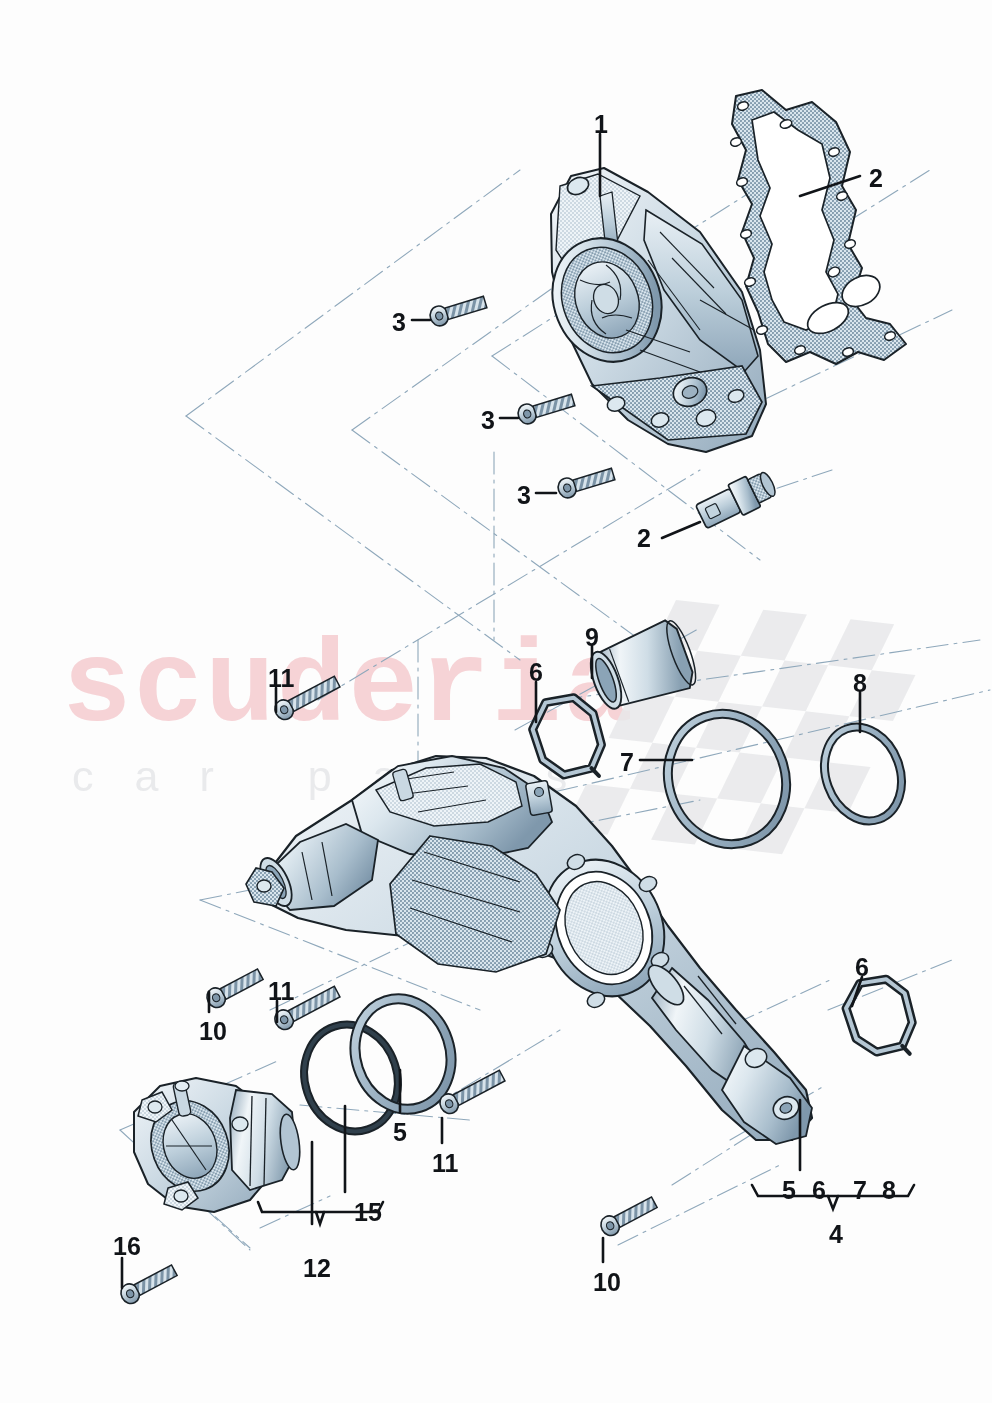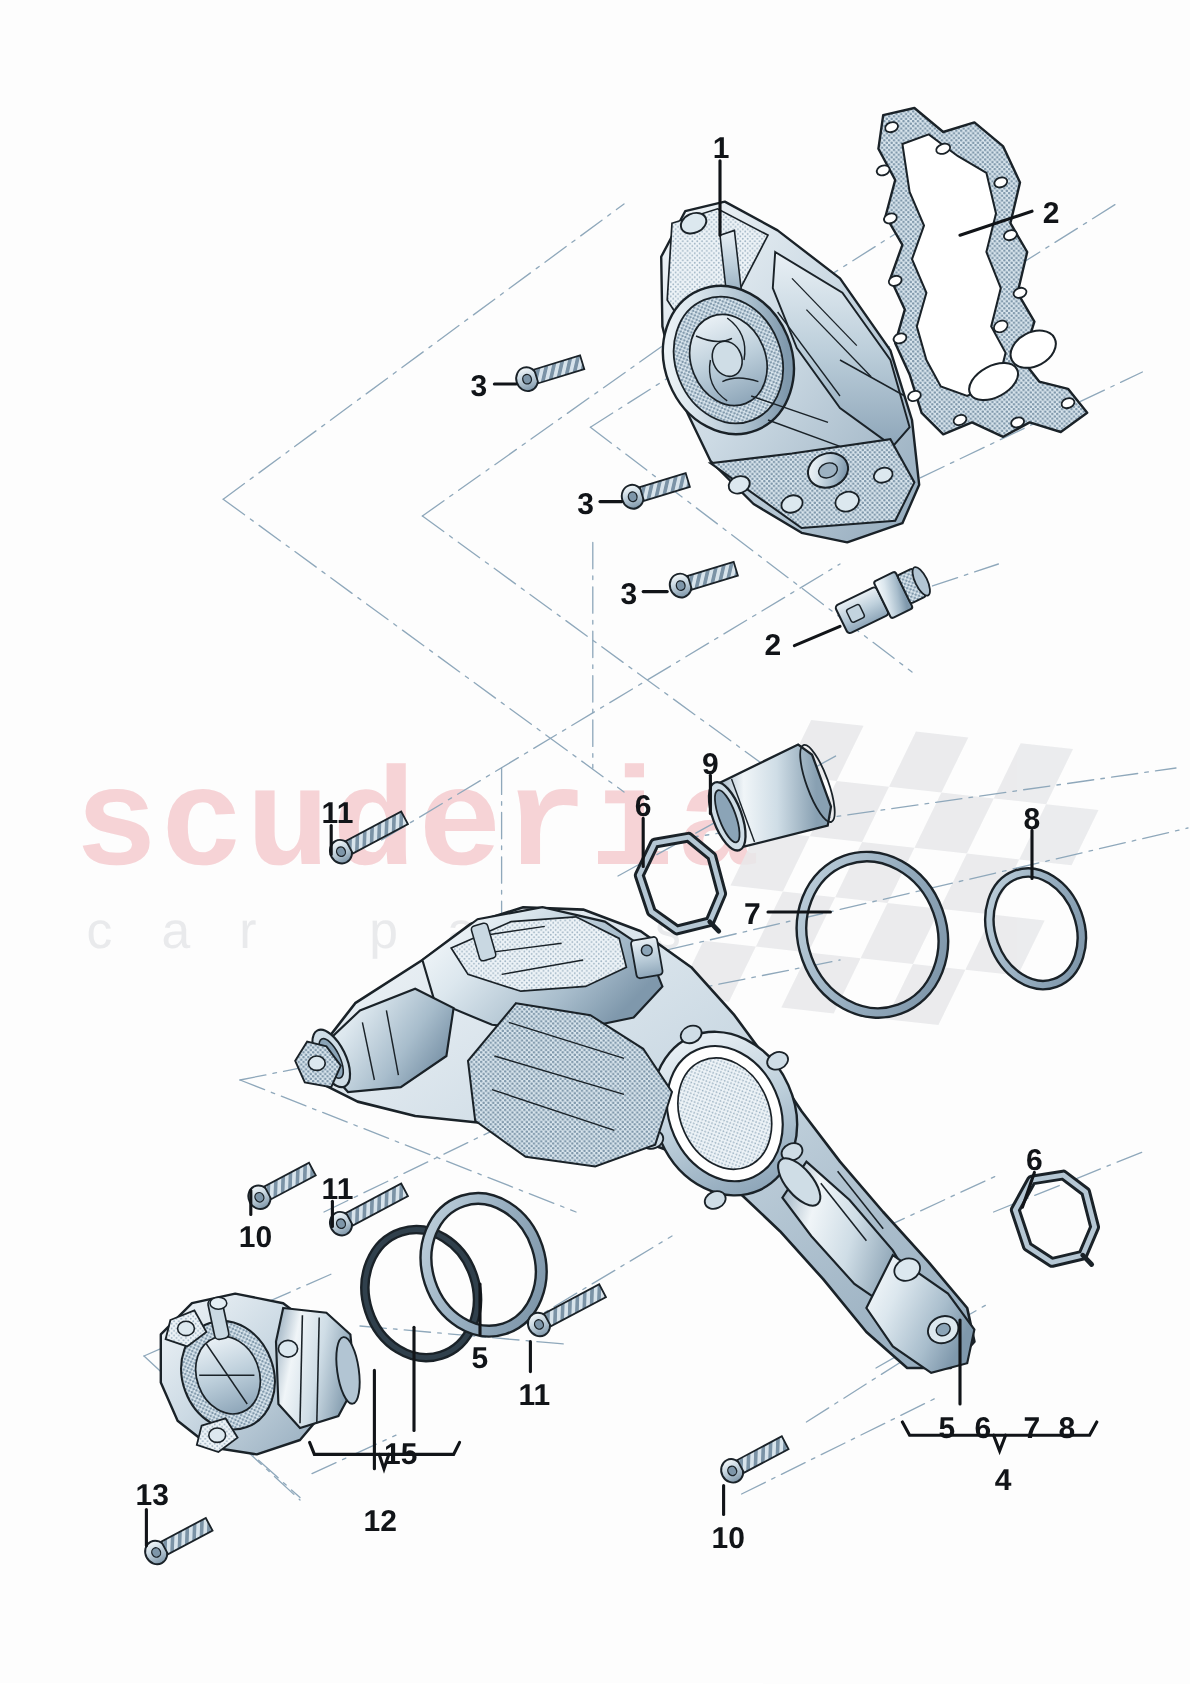--- a/index.html
+++ b/index.html
@@ -488,23 +488,23 @@
   <div class="callout" style="left:585px;  top:625px;">9</div>
   <div class="callout" style="left:529px;  top:660px;">6</div>
   <div class="callout" style="left:853px;  top:671px;">8</div>
   <div class="callout" style="left:268px;  top:666px;">11</div>
   <div class="callout" style="left:620px;  top:750px;">7</div>
   <div class="callout" style="left:855px;  top:955px;">6</div>
   <div class="callout" style="left:268px;  top:979px;">11</div>
   <div class="callout" style="left:199px;  top:1019px;">10</div>
   <div class="callout" style="left:393px;  top:1120px;">5</div>
   <div class="callout" style="left:432px;  top:1151px;">11</div>
-  <div class="callout" style="left:320px;  top:1200px;">15</div>
+  <div class="callout" style="left:354px;  top:1200px;">15</div>
   <div class="callout" style="left:303px;  top:1232px;margin-top:24px;">12</div>
-  <div class="callout" style="left:113px;  top:1234px;">13</div>
+  <div class="callout" style="left:113px;  top:1234px;">16</div>
   <div class="callout" style="left:593px;  top:1270px;">10</div>
   <div class="callout" style="left:782px;  top:1178px;">5</div>
   <div class="callout" style="left:812px;  top:1178px;">6</div>
   <div class="callout" style="left:853px;  top:1178px;">7</div>
   <div class="callout" style="left:882px;  top:1178px;">8</div>
   <div class="callout" style="left:829px;  top:1222px;">4</div>
 
 </div>
 
 </body></html>

